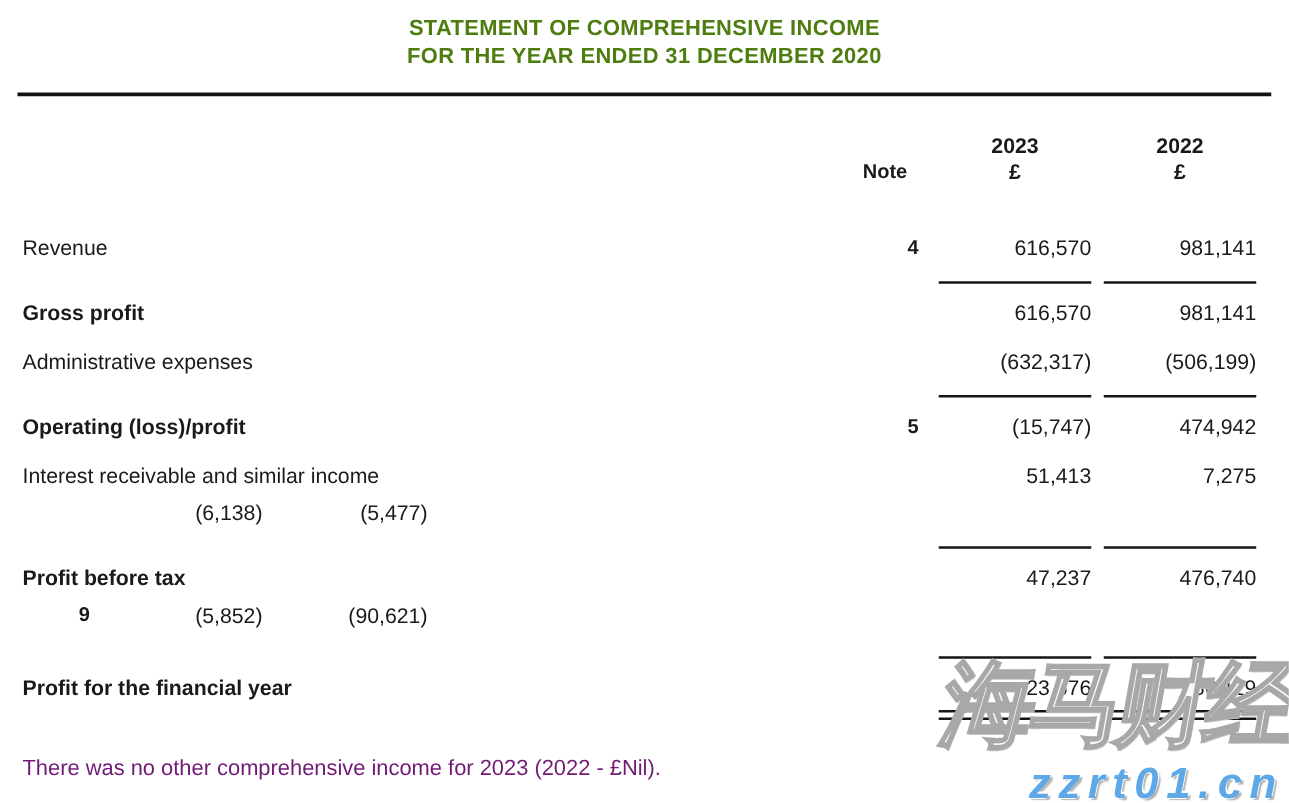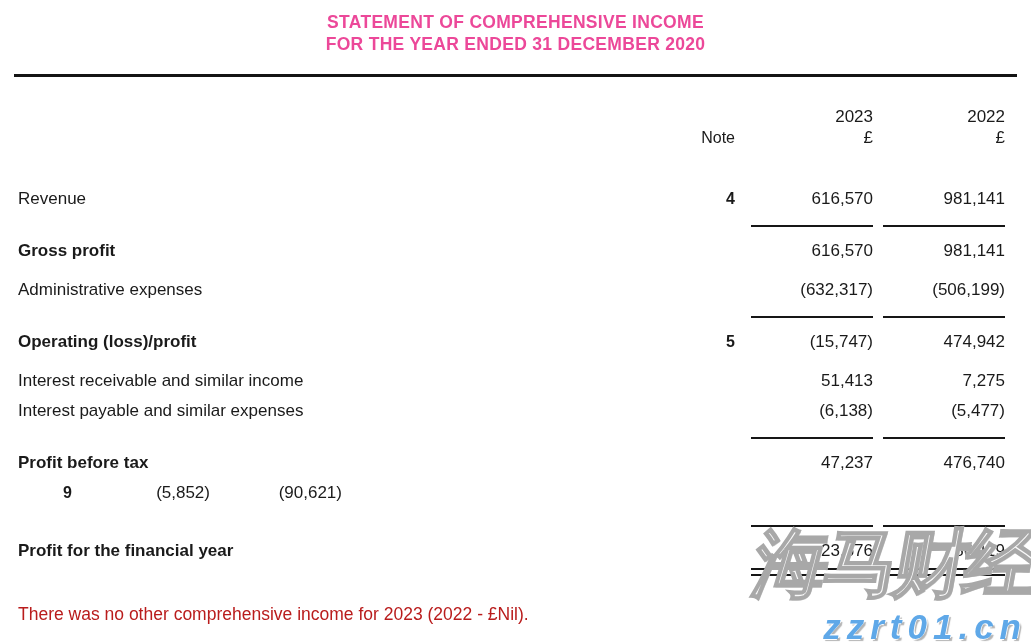--- a/index.html
+++ b/index.html
@@ -10,38 +10,38 @@
     color: #1a1a1a;
     overflow: hidden;
     position: relative;
   }
   .page { position: relative; width: 1031px; height: 642px; }
 
   
   .title-block { margin-top: 11px; text-align: center; }
   .title-line {
     font-weight: bold; font-size: 17.5px; line-height: 22px;
-    letter-spacing: 0.3px; color: #ec4899;
+    letter-spacing: 0.3px; color: #4d7c0f;
   }
 
   
   .top-rule { height: 3px; background: #141414; margin: 19px 14px 0 14px; }
 
   
   .fin-table { padding: 0 26px 0 18px; }
   .frow { display: flex; align-items: flex-end; }
   .c-label { flex: 1; font-size: 17px; line-height: 21px; }
   .c-note  { width: 54px;  text-align: right; font-size: 16px; line-height: 21px; font-weight: bold; }
   .c-num   { width: 122px; margin-left: 16px; text-align: right; font-size: 17px; line-height: 21px; }
   .c-num.c-last { margin-left: 10px; }
   .bold .c-label { font-weight: bold; }
 
   
   .thead { margin-top: 29px; }
-  .thead .c-num, .thead .c-note, .thead .c-label { font-weight: normal; }
+  .thead .c-num, .thead .c-note, .thead .c-label { font-weight: bold; text-align: center; }
 
   
   .rule-row { margin-top: 16px; }
   .rule-row .c-num { height: 2px; }
   .rule-row .rline { border-top: 2px solid #161616; }
   .drule-row { margin-top: 7px; }
   .drule-row .c-num { height: 8px; }
   .drule-row .drule { border-top: 2px solid #161616; border-bottom: 2px solid #161616; height: 8px; }
 
   
@@ -54,21 +54,21 @@
   .tbody > div:nth-child(6),
   .tbody > div:nth-child(10),
   .tbody > div:nth-child(13) { margin-top: 13px; }
   .tbody > div:nth-child(8),
   .tbody > div:nth-child(11) { margin-top: 9px; }
   .tbody > div:nth-child(12) { margin-top: 22px; }
   .tbody > div:nth-child(14) { margin-top: 7px; }
 
   
   .footer-note {
-    margin: 27px 0 0 18px; font-size: 17.5px; line-height: 22px; color: #b91c1c;
+    margin: 27px 0 0 18px; font-size: 17.5px; line-height: 22px; color: #701a75;
   }
 
   
   .wm-cjk {
     position: absolute; right: -4px; top: 516px;
     font-size: 74px; font-weight: bold; line-height: 1;
     transform: skewX(-10deg);
     letter-spacing: -4px;
     color: rgba(255,255,255,0.88);
     -webkit-text-stroke: 2px #a8a8a8;
@@ -153,21 +153,20 @@
           <div class="c-num">(15,747)</div>
           <div class="c-num c-last">474,942</div>
         </div>
         <div class="frow trow">
           <div class="c-label">Interest receivable and similar income</div>
           <div class="c-note"></div>
           <div class="c-num">51,413</div>
           <div class="c-num c-last">7,275</div>
         </div>
         <div class="frow trow">
-          <div class="c-label">Interest payable and similar expenses</div>
           <div class="c-note"></div>
           <div class="c-num">(6,138)</div>
           <div class="c-num c-last">(5,477)</div>
         </div>
         <div class="frow rule-row">
           <div class="c-label"></div>
           <div class="c-note"></div>
           <div class="c-num rline"></div>
           <div class="c-num c-last rline"></div>
         </div>

